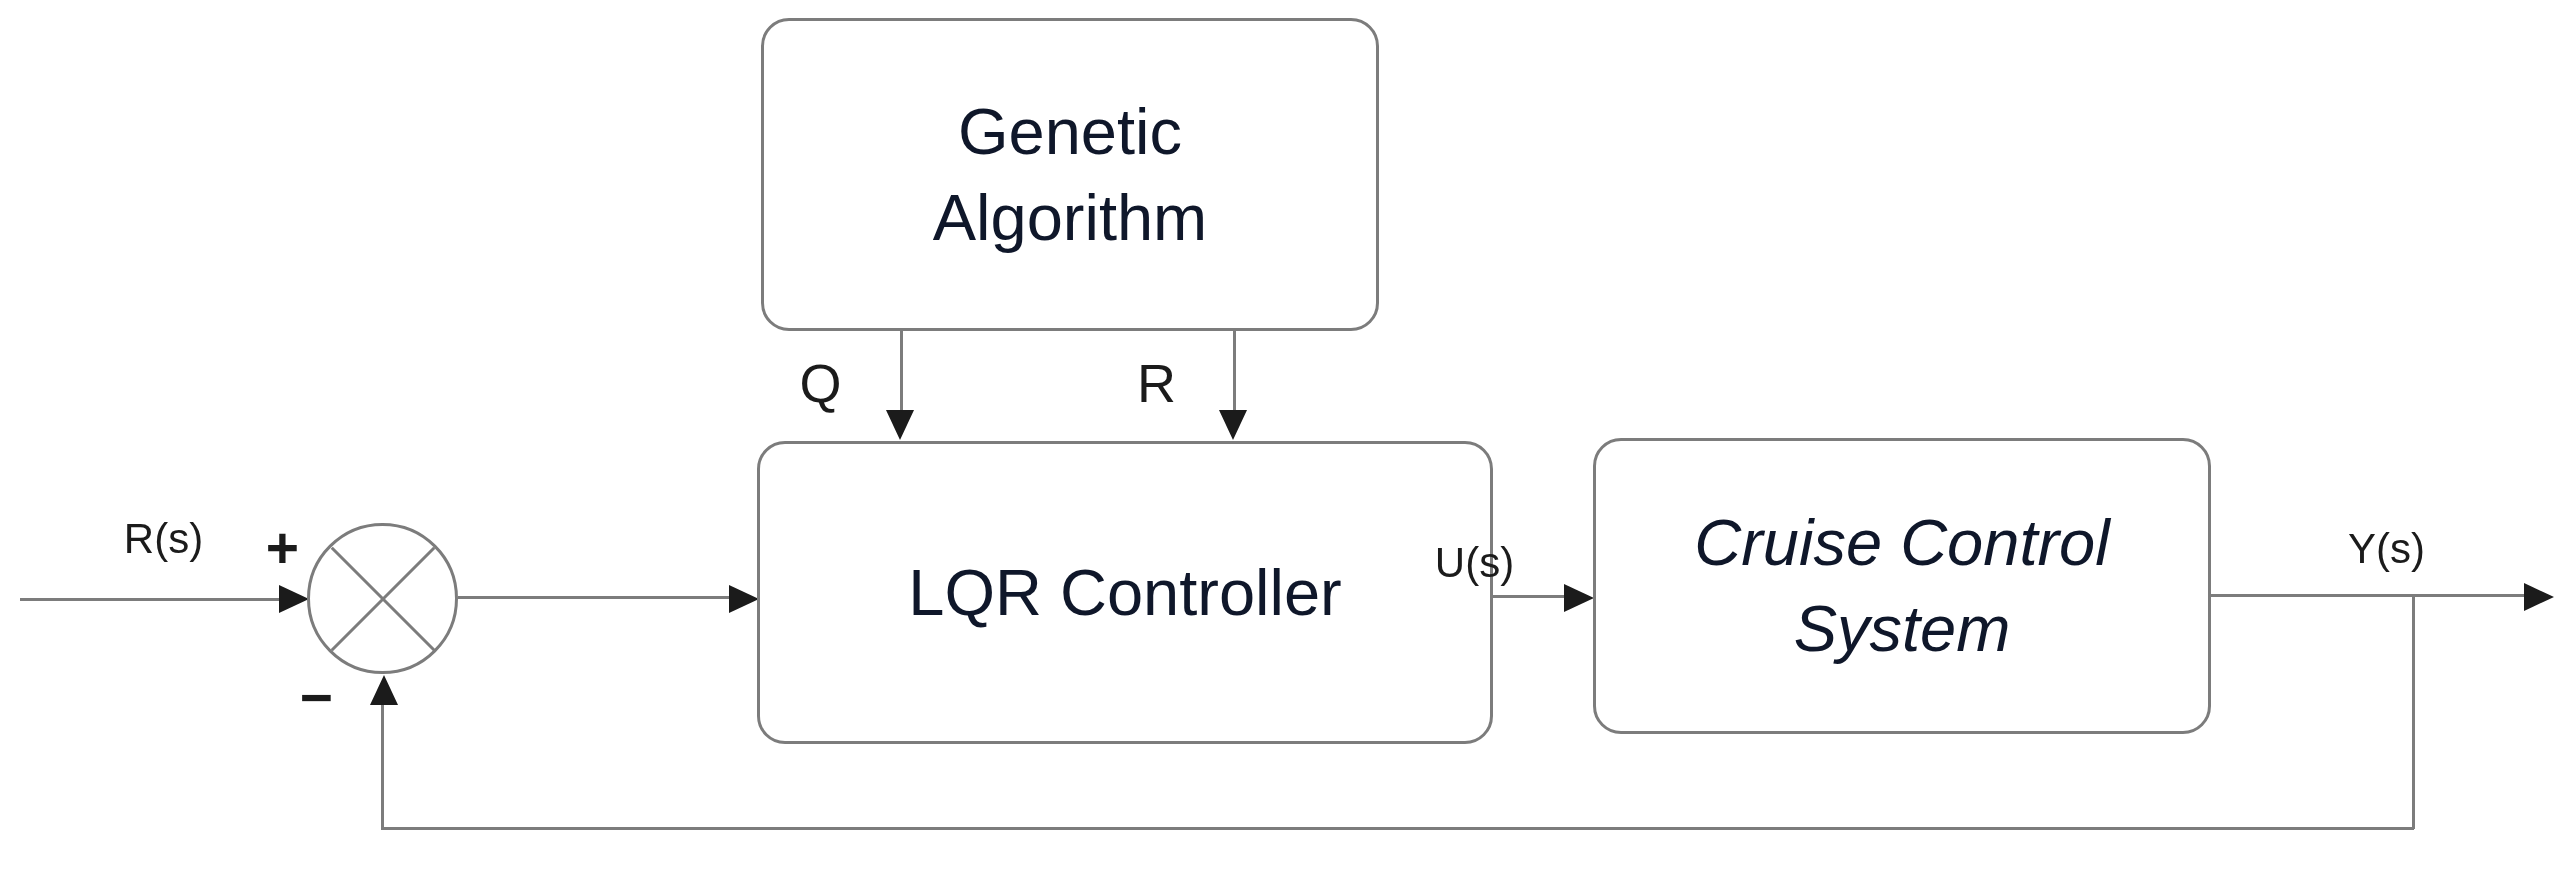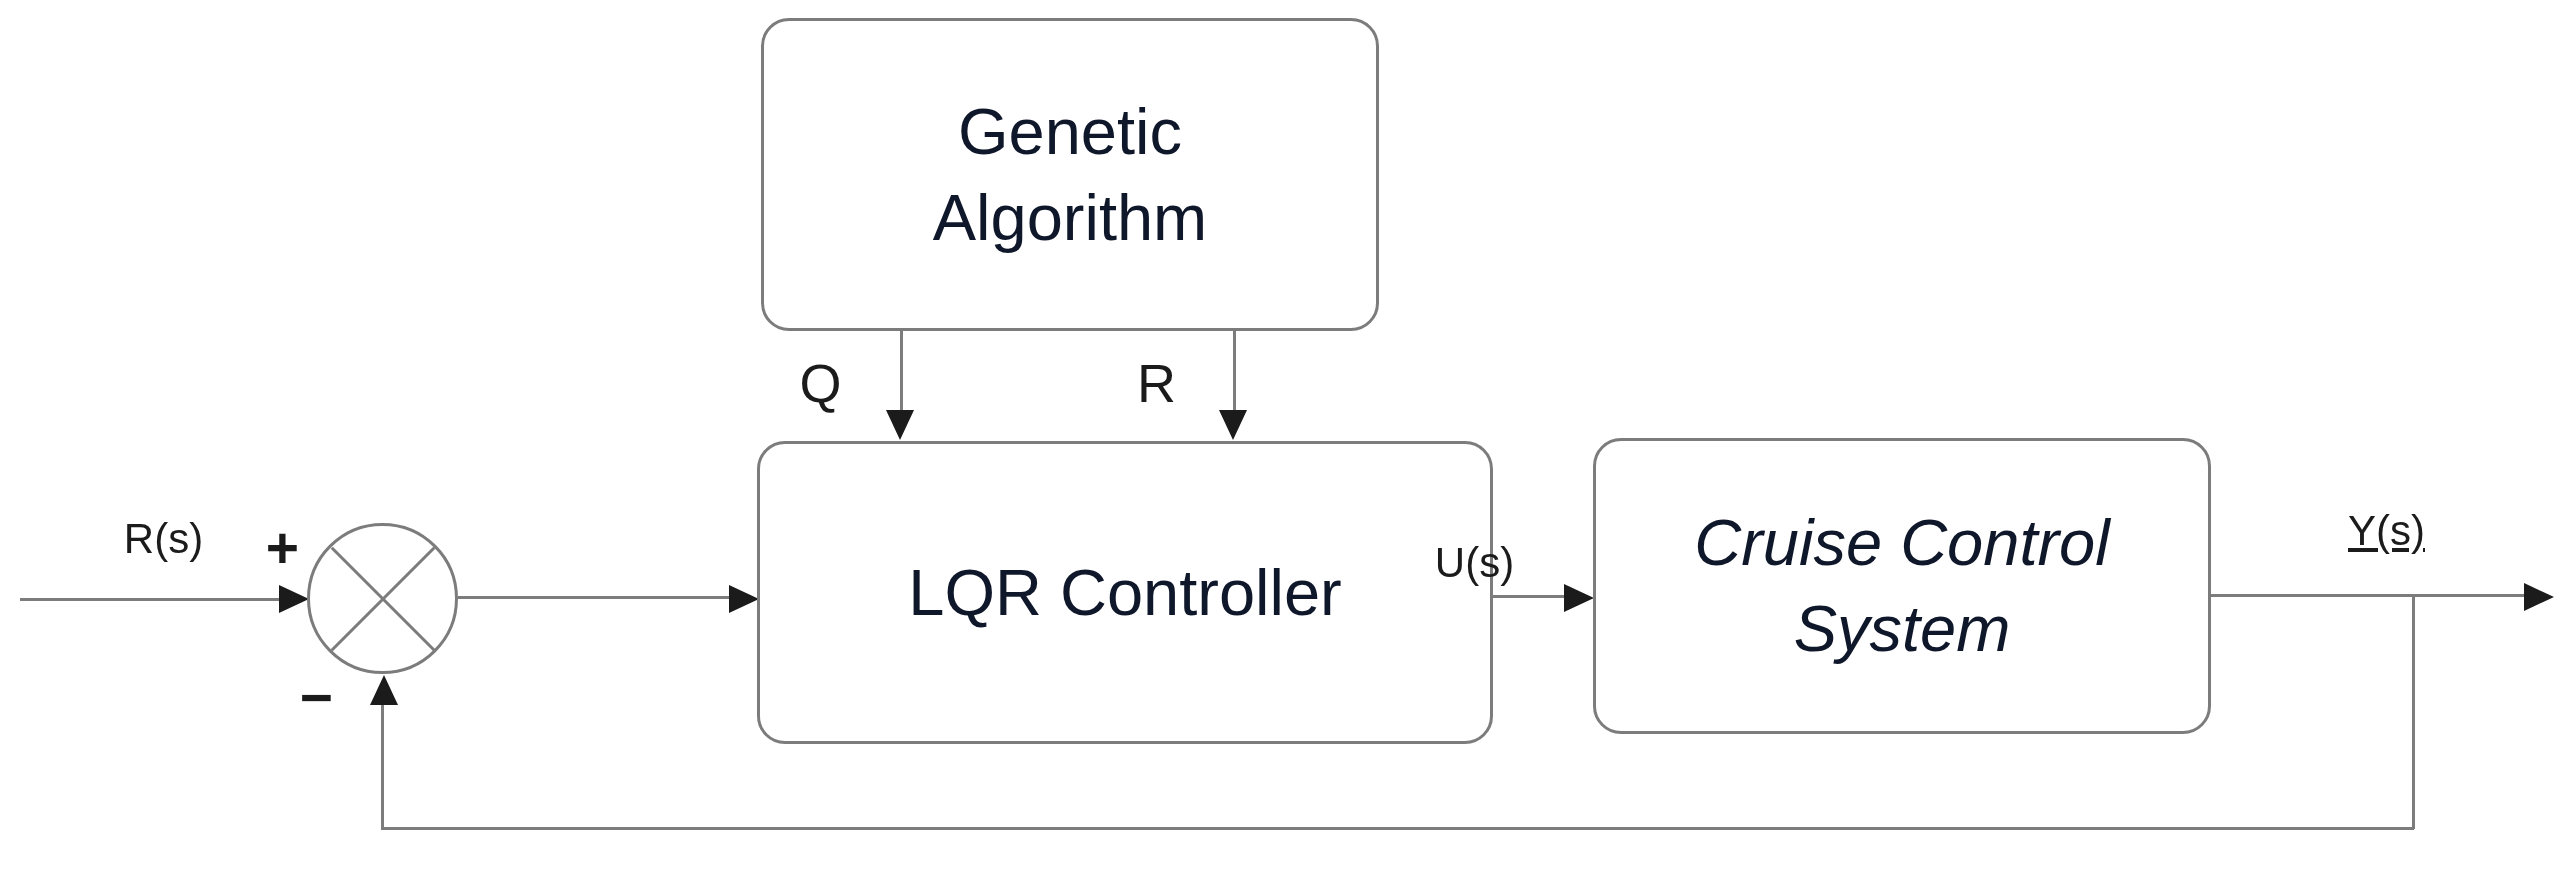--- a/index.html
+++ b/index.html
@@ -101,21 +101,21 @@
   
   .sig {
     position: absolute;
     font-size: 42px;
     line-height: 1.05;
     color: #1b1b1b;
     text-align: center;
   }
   #label-rs   { left: 84px;   top: 517px; width: 159px; }
   #label-us   { left: 1395px; top: 515px; width: 159px; margin-top: 26px; }
-  #label-ys   { left: 2307px; top: 509px; width: 159px; text-decoration: underline; }
+  #label-ys   { left: 2307px; top: 527px; width: 159px; }
   #label-q    { left: 791px;  top: 355px; width: 59px;  font-size: 54px; }
   #label-r    { left: 1127px; top: 355px; width: 59px;  font-size: 54px; }
   #label-plus  { left: 253px; top: 519px; width: 59px; font-size: 57px; font-weight: 700; }
   #label-minus { left: 287px; top: 668px; width: 59px; font-size: 57px; font-weight: 700; }
 </style>
 </head>
 <body>
 
 <div class="canvas">
 

